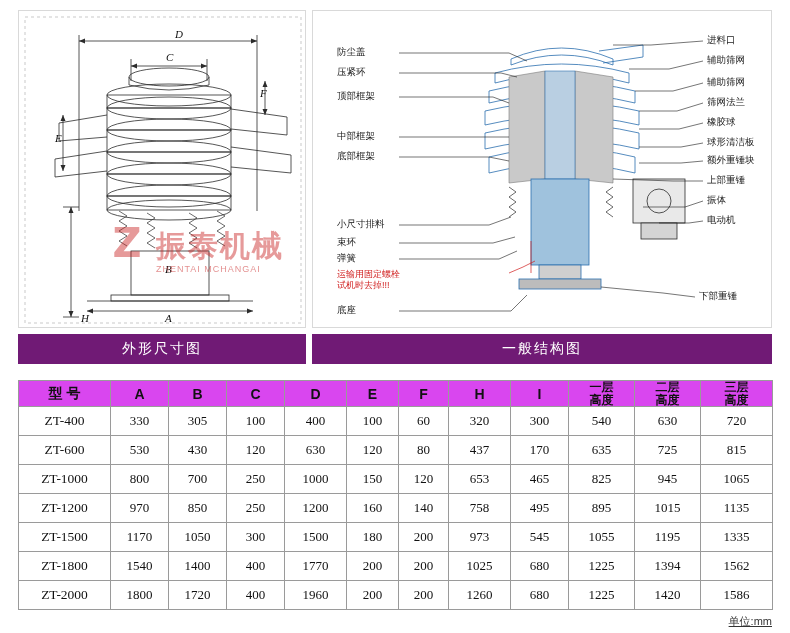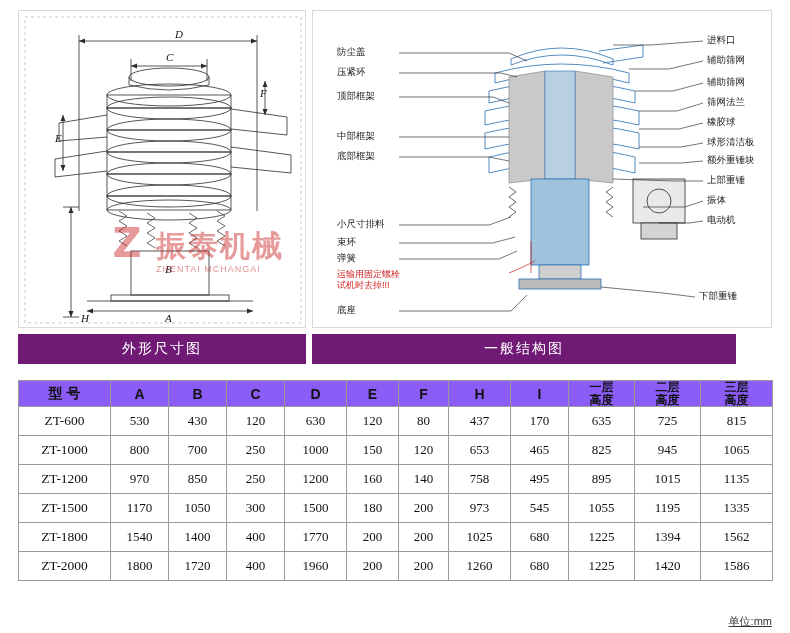--- a/index.html
+++ b/index.html
@@ -58,21 +58,21 @@
   .caption {
     background: #701a75;
     color: #fff;
     font-size: 14px;
     display: flex;
     align-items: center;
     justify-content: center;
     letter-spacing: 2px;
   }
   .cap-left { width: 288px; }
-  .cap-right { width: 424px; }
+  .cap-right { width: 460px; }
 
   
   .tbl-wrap {
     position: absolute;
     left: 18px; top: 380px;
     width: 754px;
   }
   table {
     border-collapse: collapse;
     width: 754px;
@@ -81,21 +81,21 @@
   th, td {
     border: 1px solid #9a9a9a;
     text-align: center;
     font-size: 13px;
     height: 29px;
     font-family: "Liberation Serif", serif;
     color: #111;
     padding: 0;
   }
   thead th {
-    background: #8b5cf6;
+    background: #d946ef;
     font-weight: bold;
     font-size: 14px;
     height: 24px;
     font-family: "Liberation Sans", sans-serif;
   }
   thead th.two-line { font-size: 12px; line-height: 1.05; }
   tbody td:first-child { font-size: 13.5px; }
   .unit {
     position: absolute;
     right: 18px; top: 614px;
@@ -371,20 +371,34 @@
             <th>F</th>
             <th>H</th>
             <th>I</th>
             <th class="two-line">一层<br>高度</th>
             <th class="two-line">二层<br>高度</th>
             <th class="two-line">三层<br>高度</th>
           </tr>
       </thead>
       <tbody>
           <tr>
+            <td>ZT-400</td>
+            <td>330</td>
+            <td>305</td>
+            <td>100</td>
+            <td>400</td>
+            <td>100</td>
+            <td>60</td>
+            <td>320</td>
+            <td>300</td>
+            <td>540</td>
+            <td>630</td>
+            <td>720</td>
+          </tr>
+          <tr>
             <td>ZT-600</td>
             <td>530</td>
             <td>430</td>
             <td>120</td>
             <td>630</td>
             <td>120</td>
             <td>80</td>
             <td>437</td>
             <td>170</td>
             <td>635</td>

